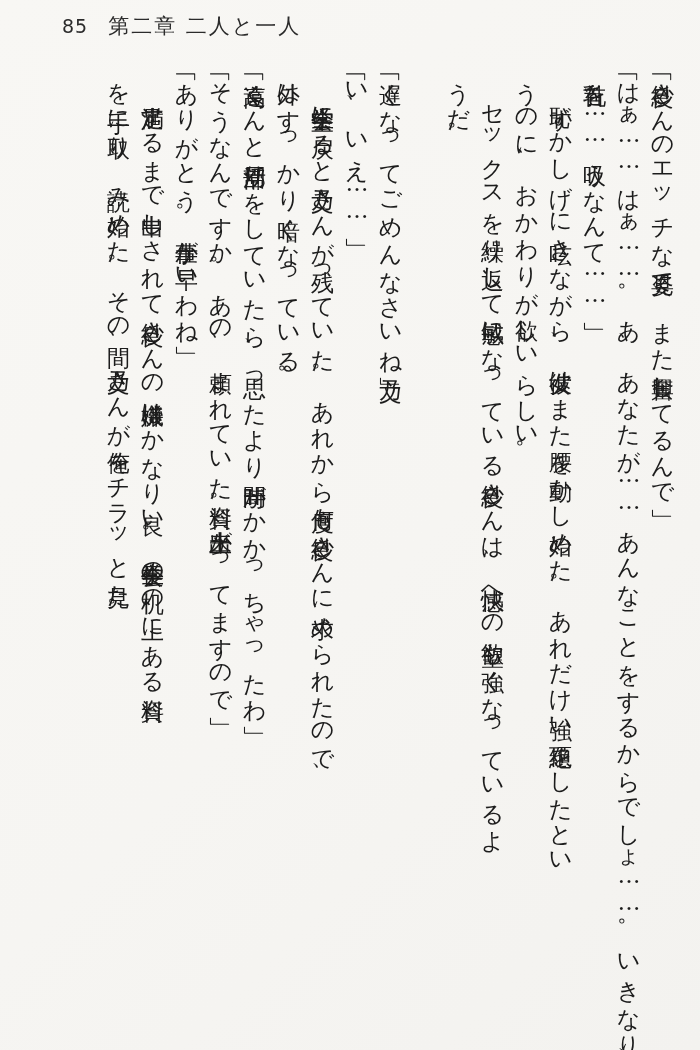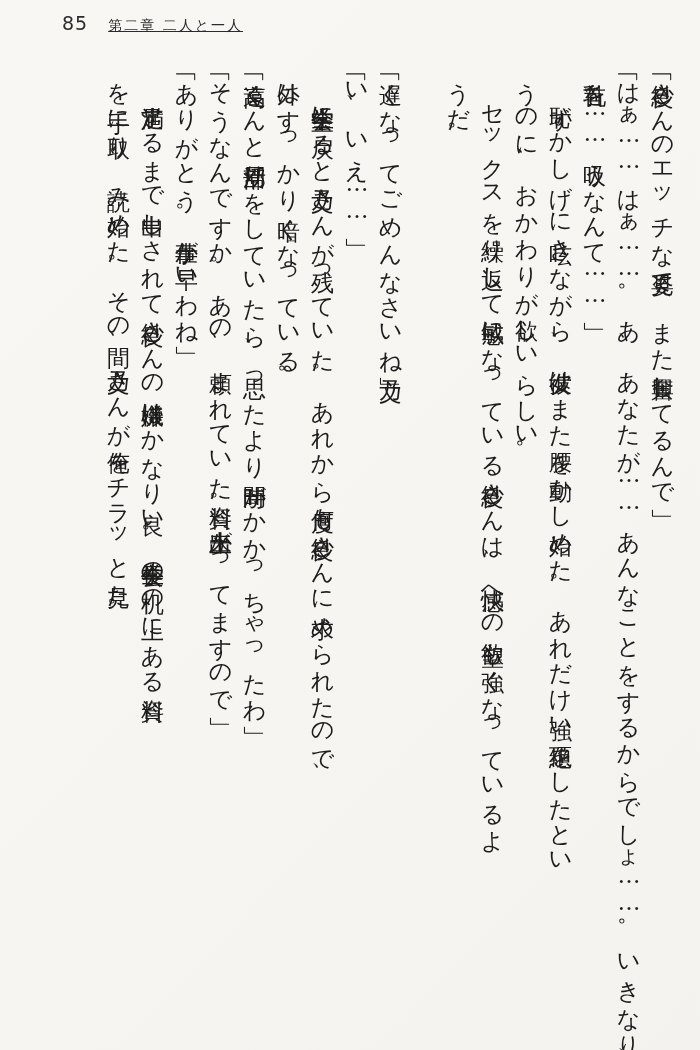--- a/index.html
+++ b/index.html
@@ -27,23 +27,22 @@
     align-items: baseline;
     gap: 20px;
     color: #2b2b2b;
     font-family: "DejaVu Sans", "Liberation Sans", sans-serif;
   }
   .page-number {
     font-size: 19px;
     letter-spacing: 1px;
   }
   .chapter-title {
-    font-size: 14px;
+    font-size: 21px;
     letter-spacing: 2px;
-    text-decoration: underline;
   }
   .text-block {
     position: absolute;
     top: 66px;
     right: 20px;
     height: 968px;
     writing-mode: vertical-rl;
     text-orientation: upright;
     font-size: 23px;
     line-height: 34px;

